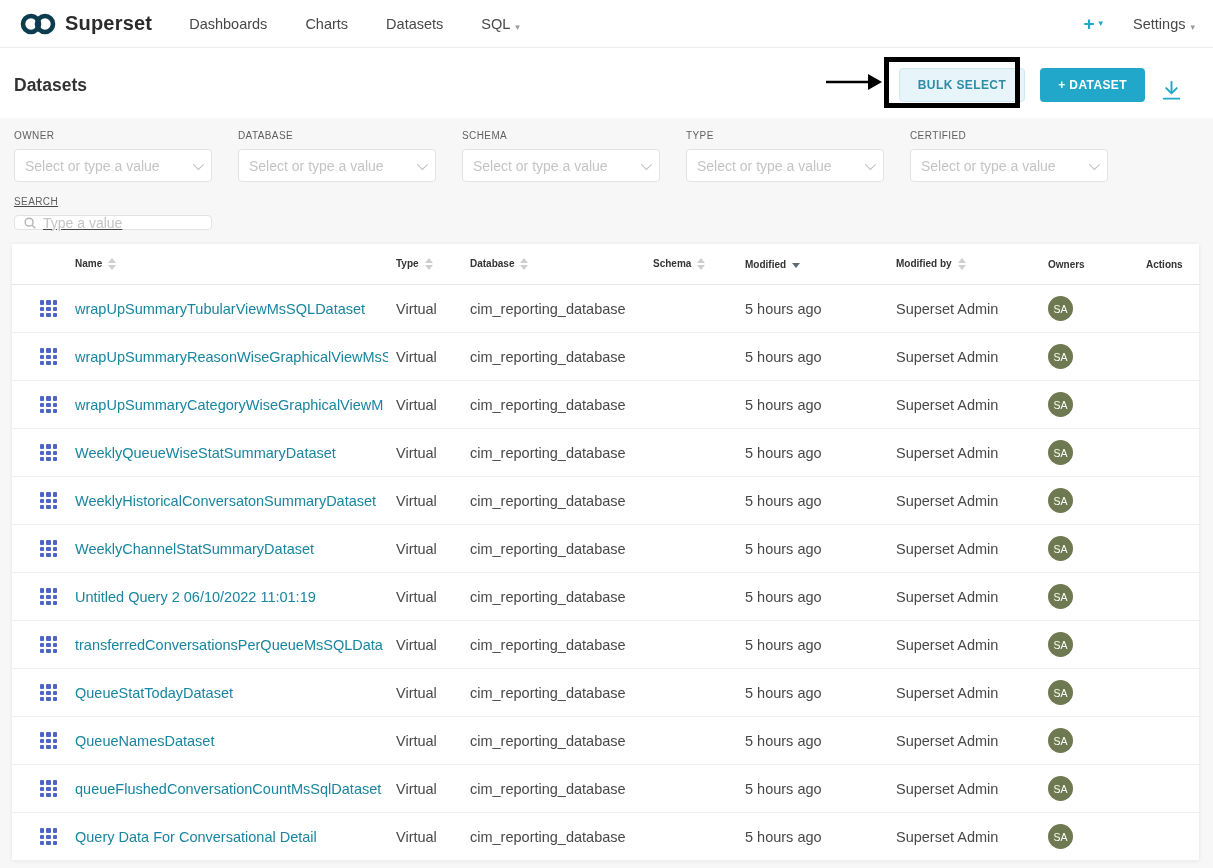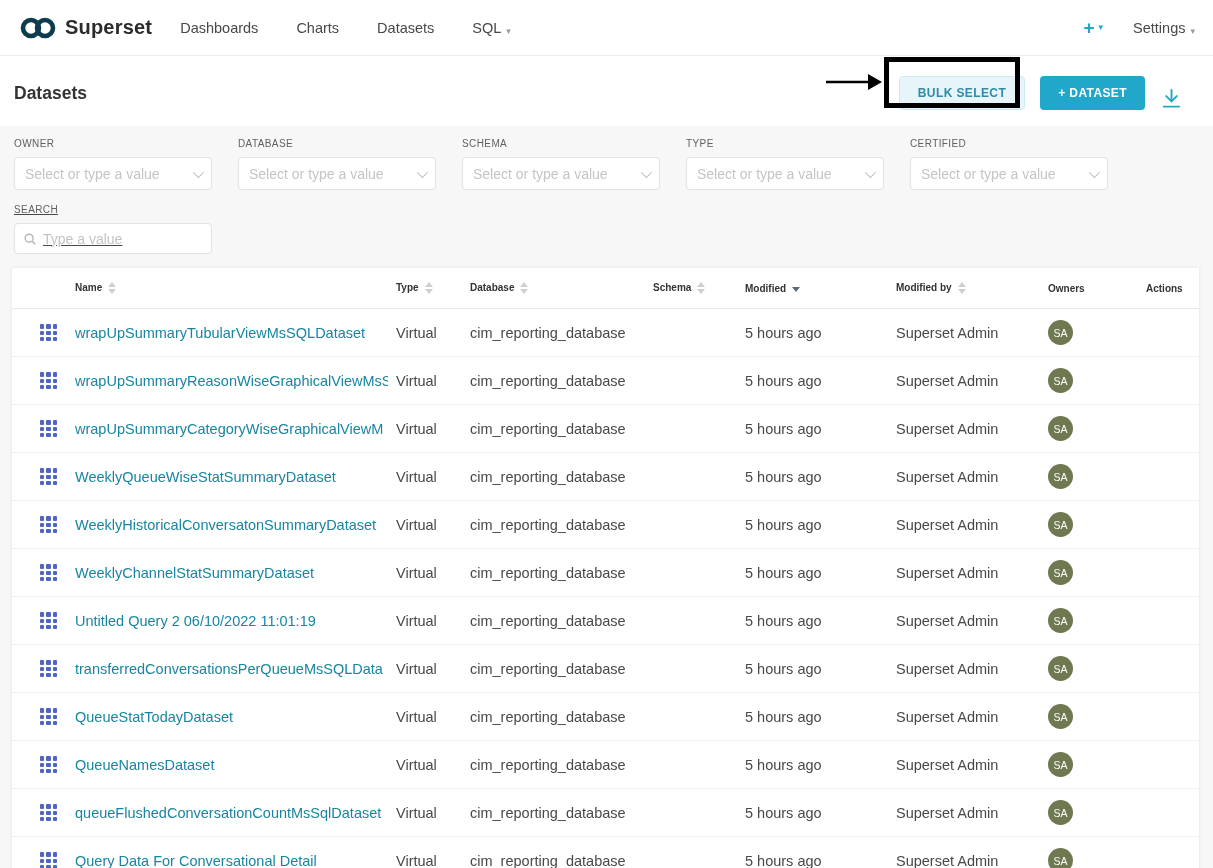--- a/index.html
+++ b/index.html
@@ -10,22 +10,22 @@
     --text:#484848;
   }
   *{box-sizing:border-box;margin:0;padding:0;}
   html,body{width:1213px;height:868px;overflow:hidden;}
   body{
     font-family:"Liberation Sans","DejaVu Sans",sans-serif;
     background:#f7f7f7;color:var(--text);position:relative;
   }
 
   
-  .navbar{height:56px;background:#fff;border-bottom:1px solid #ececec;
-    display:flex;align-items:center;padding:0 18px;}
+  .navbar{height:48px;background:#fff;border-bottom:1px solid #ececec;
+    display:flex;align-items:center;padding:0 18px;gap:9px;}
   .brand{display:flex;align-items:center;gap:7px;margin-right:28px;cursor:pointer;}
   .brand-name{font-size:20px;font-weight:700;color:#2b2b2b;letter-spacing:.2px;}
   .nav-items{display:flex;align-items:center;gap:38px;font-size:14.5px;color:#484848;}
   .nav-item{cursor:pointer;display:flex;align-items:flex-end;gap:5px;}
   .caret{font-size:9px;color:#999;line-height:1;}
   .nav-right{margin-left:auto;display:flex;align-items:center;gap:30px;}
   .plus-menu{display:flex;align-items:center;gap:4px;cursor:pointer;}
   .plus-glyph{color:var(--accent);font-size:19px;font-weight:700;line-height:1;}
   .plus-menu .caret{color:var(--accent);}
   .settings{display:flex;align-items:flex-end;gap:5px;font-size:14.5px;cursor:pointer;}
@@ -45,21 +45,21 @@
   
   .filters{display:flex;gap:26px;padding:12px 14px 0 14px;flex-wrap:wrap;}
   .filter label,.search-block label{display:block;font-size:10px;letter-spacing:.4px;
     color:#5f5f5f;margin-bottom:8px;font-weight:400;}
   .select{width:198px;height:33px;background:#fff;border:1px solid #e3e3e3;border-radius:4px;
     display:flex;align-items:center;padding:0 10px;cursor:pointer;}
   .select .ph{flex:1;font-size:14px;color:#c4c4c4;white-space:nowrap;overflow:hidden;}
   .chev{width:8px;height:8px;border-right:1.6px solid #bdbdbd;border-bottom:1.6px solid #bdbdbd;
     transform:rotate(45deg) translateY(-2px);flex:0 0 auto;}
   .search-block{padding:14px 14px 0 14px;text-decoration:underline;}
-  .search-input{width:198px;height:31px;background:#fff;border:1px solid #e3e3e3;border-radius:4px;
+  .search-input{width:198px;height:15px;background:#fff;border:1px solid #e3e3e3;border-radius:4px;
     display:flex;align-items:center;padding:0 8px;gap:6px;}
   .search-input input{border:none;outline:none;flex:1;font-size:14px;color:#484848;
     font-family:inherit;background:transparent;min-width:0;}
   .search-input input::placeholder{color:#c4c4c4;}
 
   
   .table-card{margin:14px 14px 0 12px;background:#fff;box-shadow:0 0 4px rgba(0,0,0,.08);}
   table{width:100%;border-collapse:collapse;table-layout:fixed;}
   th{font-size:10px;font-weight:700;color:#333;text-align:left;
     padding:14px 8px;border-bottom:1px solid #e6e6e6;white-space:nowrap;}

